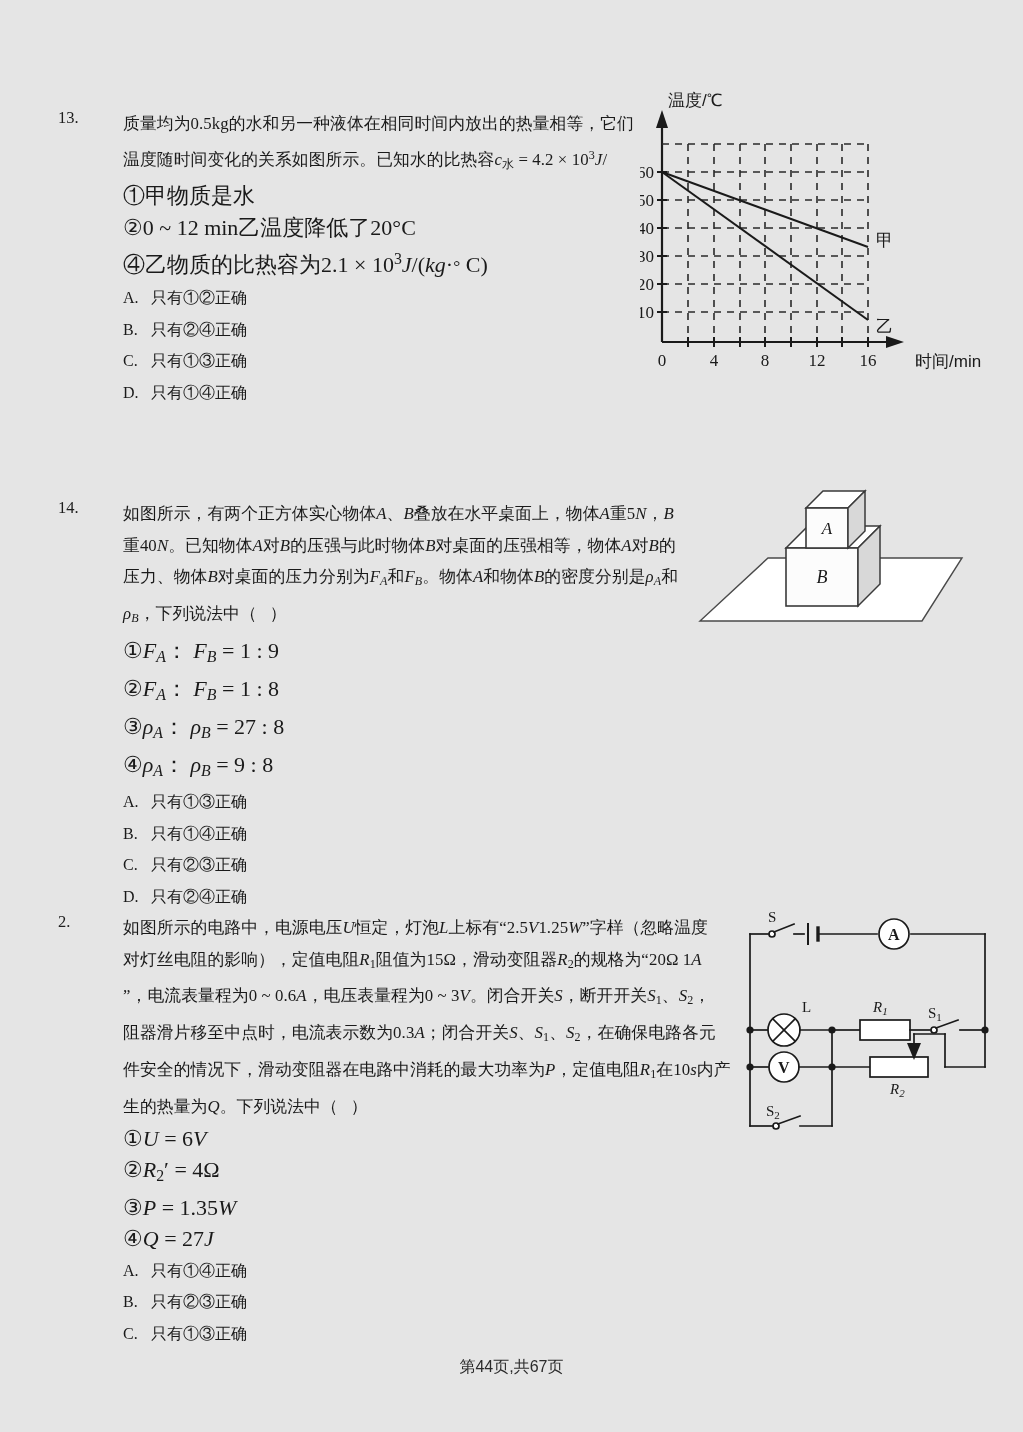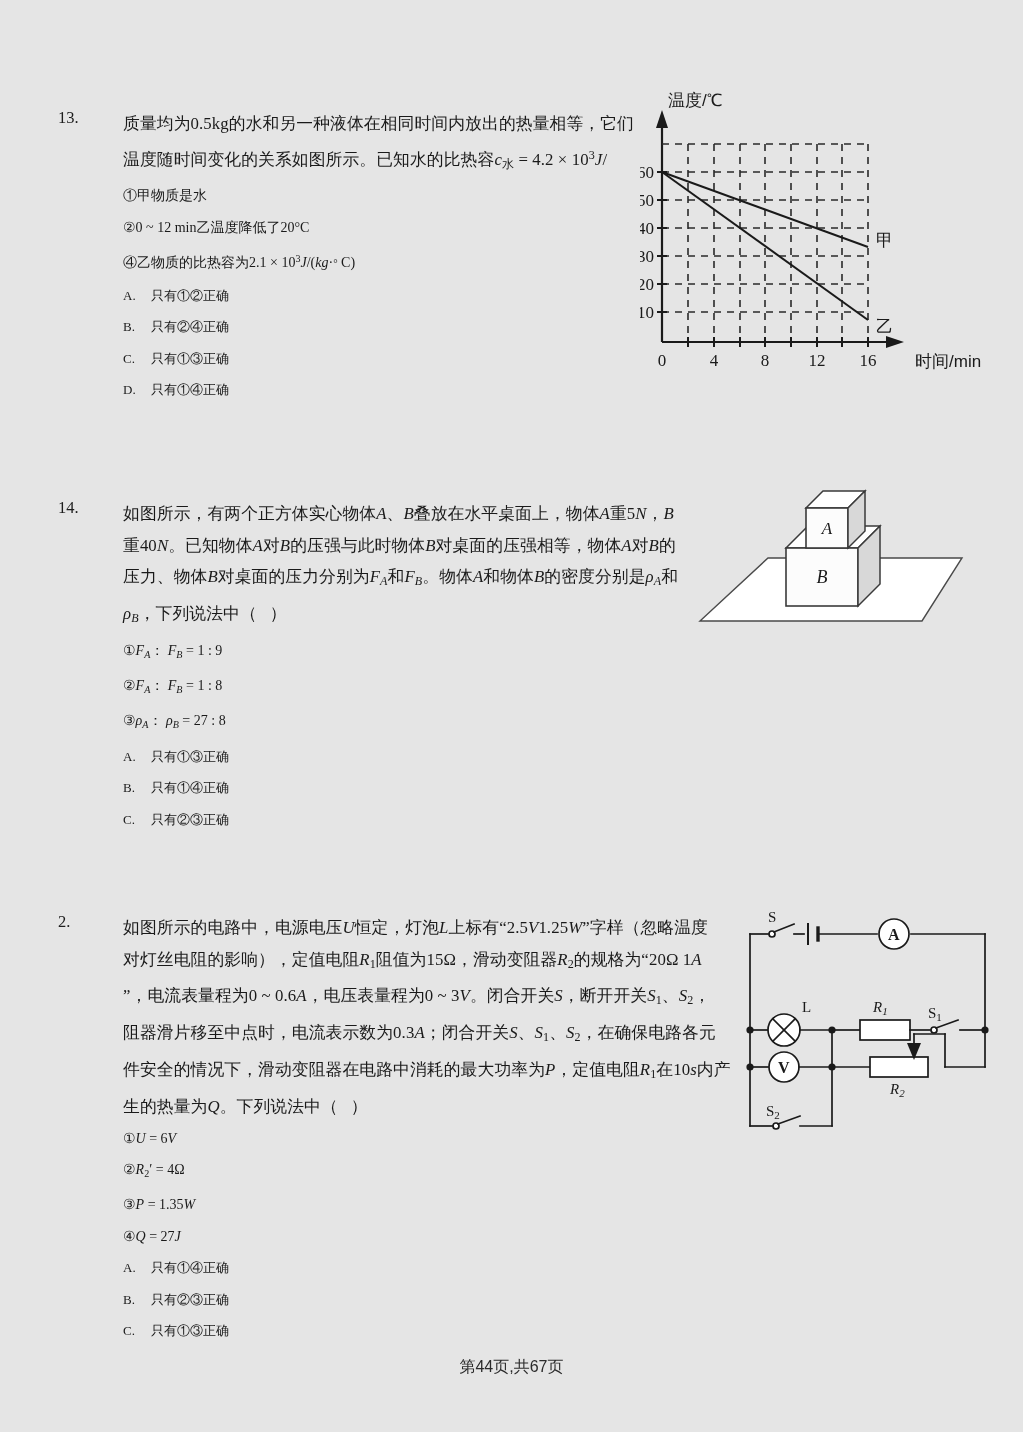--- a/index.html
+++ b/index.html
@@ -43,31 +43,31 @@
     margin-left: 20px;
   }
   .line {
     font-size: 16.8px;
     line-height: 31.5px;
     white-space: nowrap;
     letter-spacing: 0.1px;
     color: #1a1a1a;
   }
   .opt {
-    font-size: 13px;
+    font-size: 16px;
     line-height: 31.5px;
     white-space: nowrap;
     color: #1a1a1a;
   }
   .opt .lab {
     display: inline-block;
     width: 28px;
   }
   .stmt {
-    font-size: 14px;
+    font-size: 22px;
     line-height: 31.5px;
     white-space: nowrap;
     color: #1a1a1a;
   }
   
   i.m { font-style: italic; font-family: "Liberation Serif", serif; }
   .sub { font-size: 0.72em; vertical-align: -0.28em; }
   .sup { font-size: 0.72em; vertical-align: 0.48em; }
 
   
@@ -233,29 +233,33 @@
       </div>
       <div class="line">
         压力、物体<i class="m">B</i>对桌面的压力分别为<i class="m">F</i><span class="sub"><i class="m">A</i></span>和<i class="m">F</i><span class="sub"><i class="m">B</i></span>。物体<i class="m">A</i>和物体<i class="m">B</i>的密度分别是<i class="m">ρ</i><span class="sub"><i class="m">A</i></span>和
       </div>
       <div class="line">
         <i class="m">ρ</i><span class="sub"><i class="m">B</i></span>，下列说法中（&nbsp;&nbsp;&nbsp;）
       </div>
       <div class="stmt">①<i class="m">F</i><span class="sub"><i class="m">A</i></span>：&nbsp;<i class="m">F</i><span class="sub"><i class="m">B</i></span> = 1 : 9</div>
       <div class="stmt">②<i class="m">F</i><span class="sub"><i class="m">A</i></span>：&nbsp;<i class="m">F</i><span class="sub"><i class="m">B</i></span> = 1 : 8</div>
       <div class="stmt">③<i class="m">ρ</i><span class="sub"><i class="m">A</i></span>：&nbsp;<i class="m">ρ</i><span class="sub"><i class="m">B</i></span> = 27 : 8</div>
+      <div class="stmt">④<i class="m">ρ</i><span class="sub"><i class="m">A</i></span>：&nbsp;<i class="m">ρ</i><span class="sub"><i class="m">B</i></span> = 9 : 8</div>
 
       <div class="opt">
         <span class="lab">A.</span><span>只有①③正确</span>
       </div>
       <div class="opt">
         <span class="lab">B.</span><span>只有①④正确</span>
       </div>
       <div class="opt">
         <span class="lab">C.</span><span>只有②③正确</span>
+      </div>
+      <div class="opt">
+        <span class="lab">D.</span><span>只有②④正确</span>
       </div>
     </div>
   </div>
 
   <div class="fig-blocks">
     <svg width="310" height="155" viewBox="0 0 310 155">
 
       <polygon points="78,80 272,80 232,143 10,143" fill="#ffffff" stroke="#4a4a4a" stroke-width="1.4"></polygon>
 
       <polygon points="96,70 168,70 190,48 118,48" fill="#ffffff" stroke="#3a3a3a" stroke-width="1.5"></polygon>

